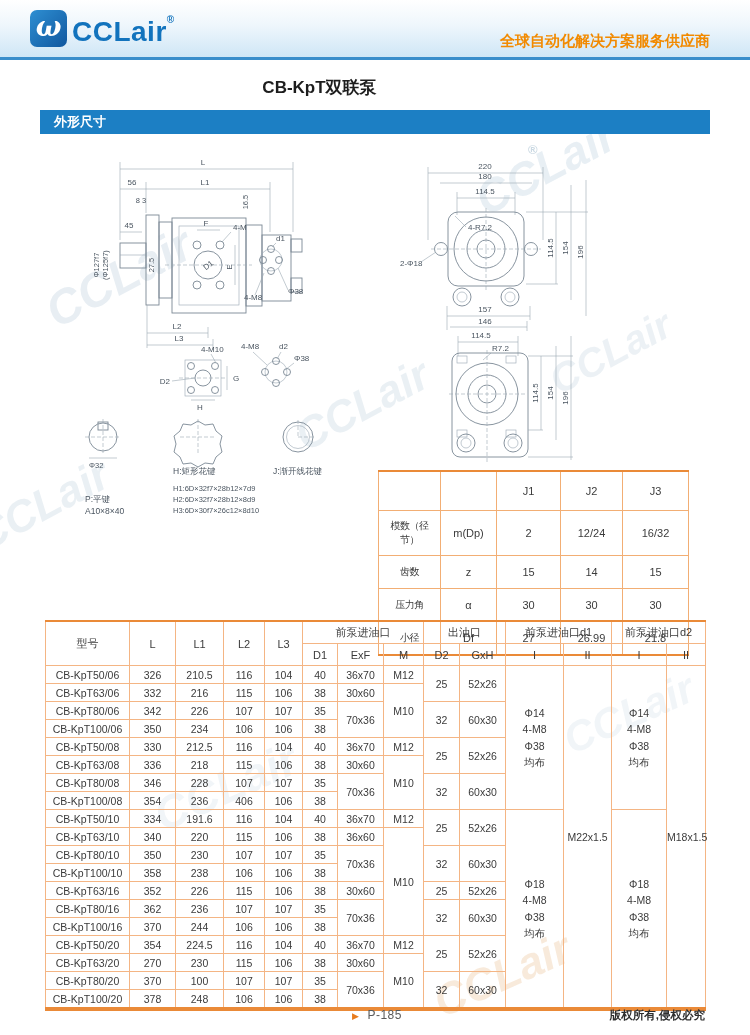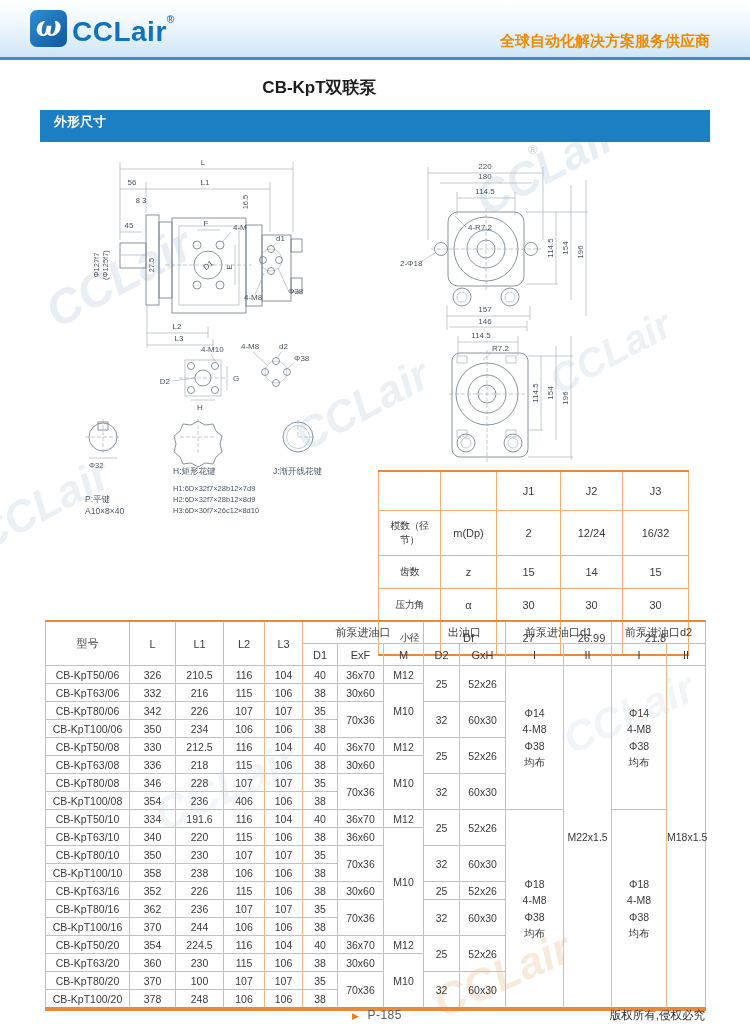--- a/index.html
+++ b/index.html
@@ -12,21 +12,21 @@
   .logo{position:absolute;left:30px;top:10px;display:flex;align-items:flex-end;}
   .logo-mark{width:37px;height:37px;border-radius:7px;background:linear-gradient(135deg,#2e8fd2,#10579f);
              color:#fff;font-family:"DejaVu Serif",serif;font-style:italic;font-weight:bold;
              font-size:27px;line-height:34px;text-align:center;}
   .logo-text{font-size:28px;font-weight:bold;color:#1273bd;letter-spacing:.5px;margin-left:5px;line-height:30px;}
   .logo-reg{font-size:10px;color:#1273bd;vertical-align:top;position:relative;top:-12px;}
   .slogan{position:absolute;right:40px;top:32px;color:#f28a00;font-weight:bold;font-size:15px;z-index:4;}
   
   .doc-title{position:absolute;left:0;top:76px;width:639px;text-align:center;
              font-size:17px;font-weight:bold;color:#1d1d1d;z-index:2;}
-  .section-bar{position:absolute;left:40px;top:110px;width:670px;height:32px;background:#1c7fc4;z-index:2;}
+  .section-bar{position:absolute;left:40px;top:110px;width:670px;height:24px;background:#1c7fc4;z-index:2;}
   .section-bar span{display:block;padding-left:14px;line-height:24px;font-size:13px;font-weight:bold;color:#ffffff;}
   
   .wm{position:absolute;font-weight:bold;font-style:italic;pointer-events:none;z-index:0;white-space:nowrap;}
   
   .draw{position:absolute;left:45px;top:140px;z-index:1;}
   .dl{stroke:#7b8894;stroke-width:.9;fill:none;}
   .dli{stroke:#98a6b2;stroke-width:.6;fill:none;}
   .dim{stroke:#9aa7b1;stroke-width:.6;fill:none;}
   .dsh{stroke:#9aa7b1;stroke-width:.6;fill:none;stroke-dasharray:4 2;}
   text.dt{font-family:"Liberation Sans",sans-serif;font-size:8px;fill:#4a5560;}
@@ -43,21 +43,21 @@
   .spec{position:absolute;left:45px;top:620px;width:660px;z-index:1;
         font-size:10.5px;color:#3b3b3b;text-align:center;}
   .spec th,.spec td{border:1px solid #f4b584;font-weight:normal;padding:0;}
   .spec thead th{height:21px;font-size:11px;}
   .spec tbody td{height:17px;}
   .spec{border-top:2px solid #ea8a38;border-bottom:4px solid #ea8a38;}
   td.ml{white-space:pre-line;line-height:1.55;}
   
   .footer-page{position:absolute;left:352px;top:1008px;z-index:2;font-size:12px;color:#5a5a5a;letter-spacing:.5px;}
   .footer-page .tri{color:#e87c1e;font-size:9px;margin-right:8px;}
-  .footer-copy{position:absolute;right:45px;top:1008px;z-index:2;font-size:11.5px;font-weight:normal;color:#2e2e2e;}
+  .footer-copy{position:absolute;right:45px;top:1008px;z-index:2;font-size:11.5px;font-weight:bold;color:#2e2e2e;}
 </style>
 </head>
 <body>
 
 <div class="page">
 
   <div class="wm" style="left:40px;top:250px;font-size:48px;color:rgba(140,170,195,.20);transform:rotate(-28deg);">CCLair</div>
   <div class="wm" style="left:290px;top:380px;font-size:44px;color:rgba(140,170,195,.18);transform:rotate(-28deg);">CCLair</div>
   <div class="wm" style="left:470px;top:140px;font-size:46px;color:rgba(150,180,205,.22);transform:rotate(-28deg);">CCLair</div>
   <div class="wm" style="left:545px;top:330px;font-size:40px;color:rgba(150,180,200,.18);transform:rotate(-28deg);">CCLair</div>
@@ -549,21 +549,21 @@
           <td>116</td>
           <td>104</td>
           <td>40</td>
           <td>36x70</td>
           <td>M12</td>
           <td rowspan="2">25</td>
           <td rowspan="2">52x26</td>
         </tr>
         <tr>
           <td>CB-KpT63/20</td>
-          <td>360</td>
+          <td>270</td>
           <td>230</td>
           <td>115</td>
           <td>106</td>
           <td>38</td>
           <td>30x60</td>
           <td rowspan="3">M10</td>
         </tr>
         <tr>
           <td>CB-KpT80/20</td>
           <td>370</td>

